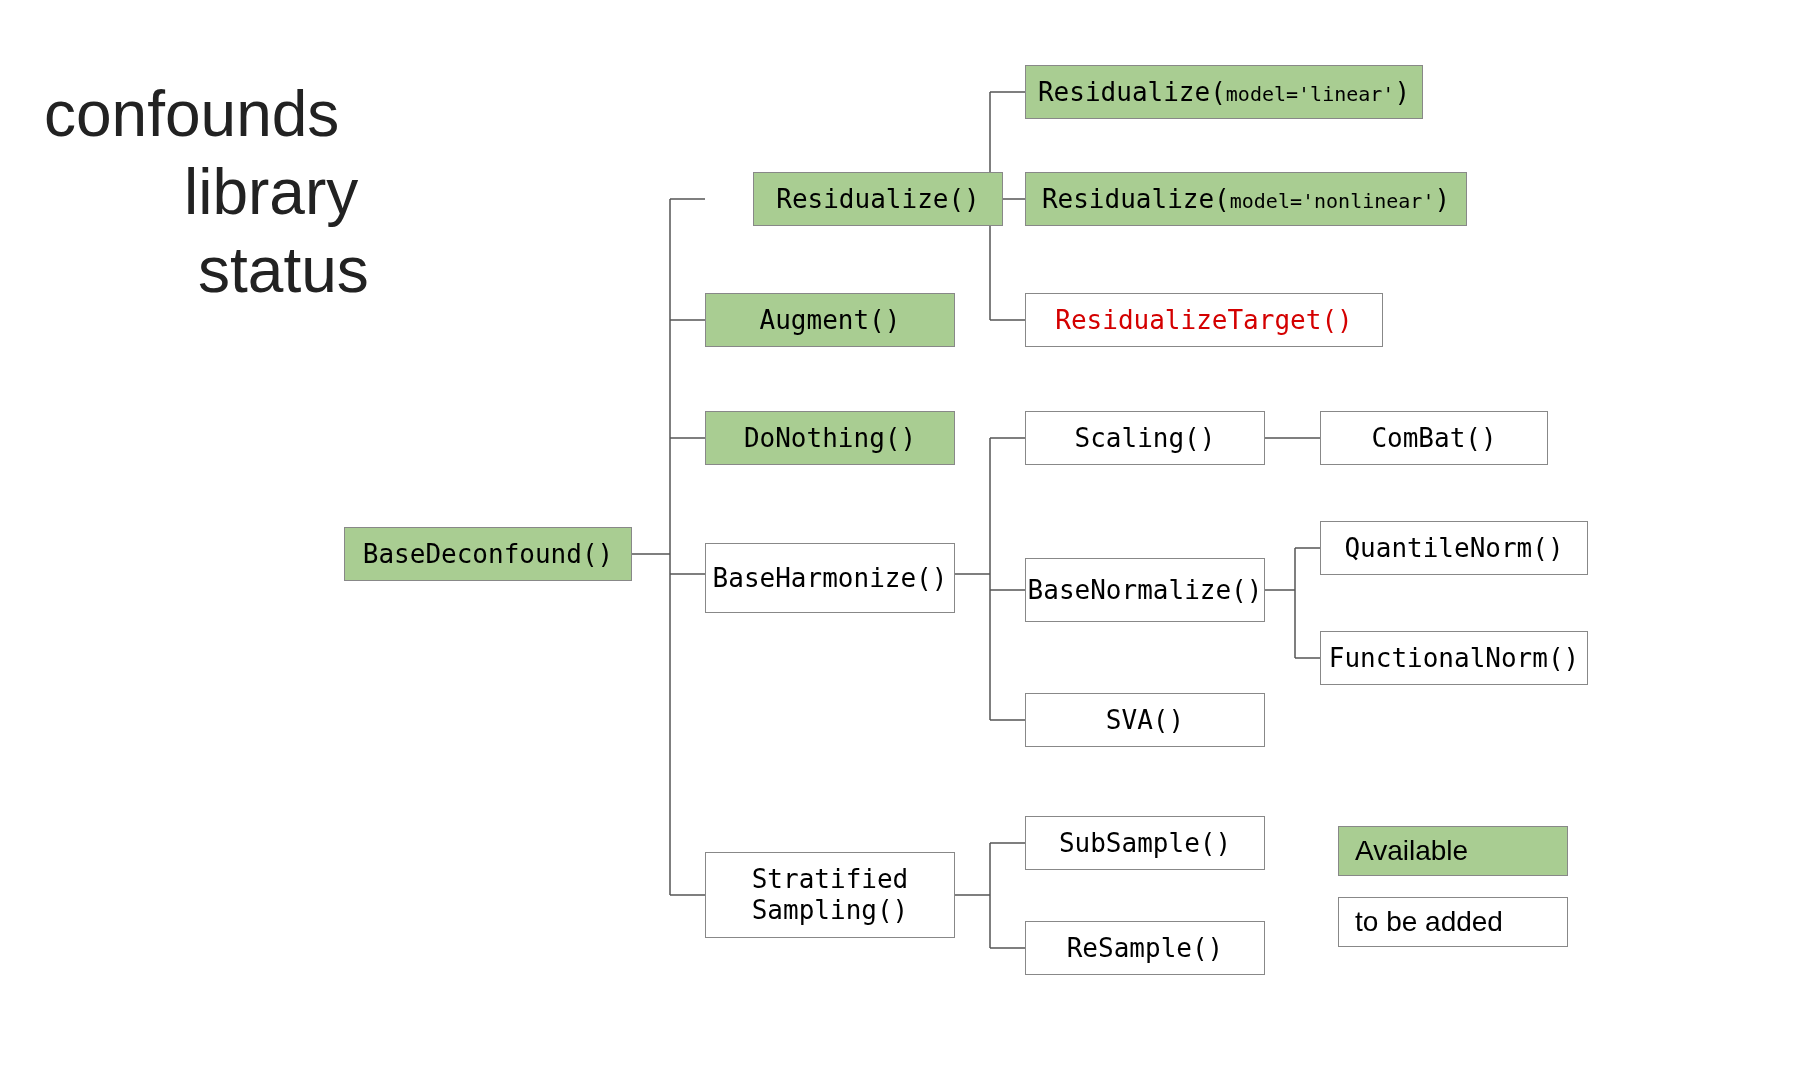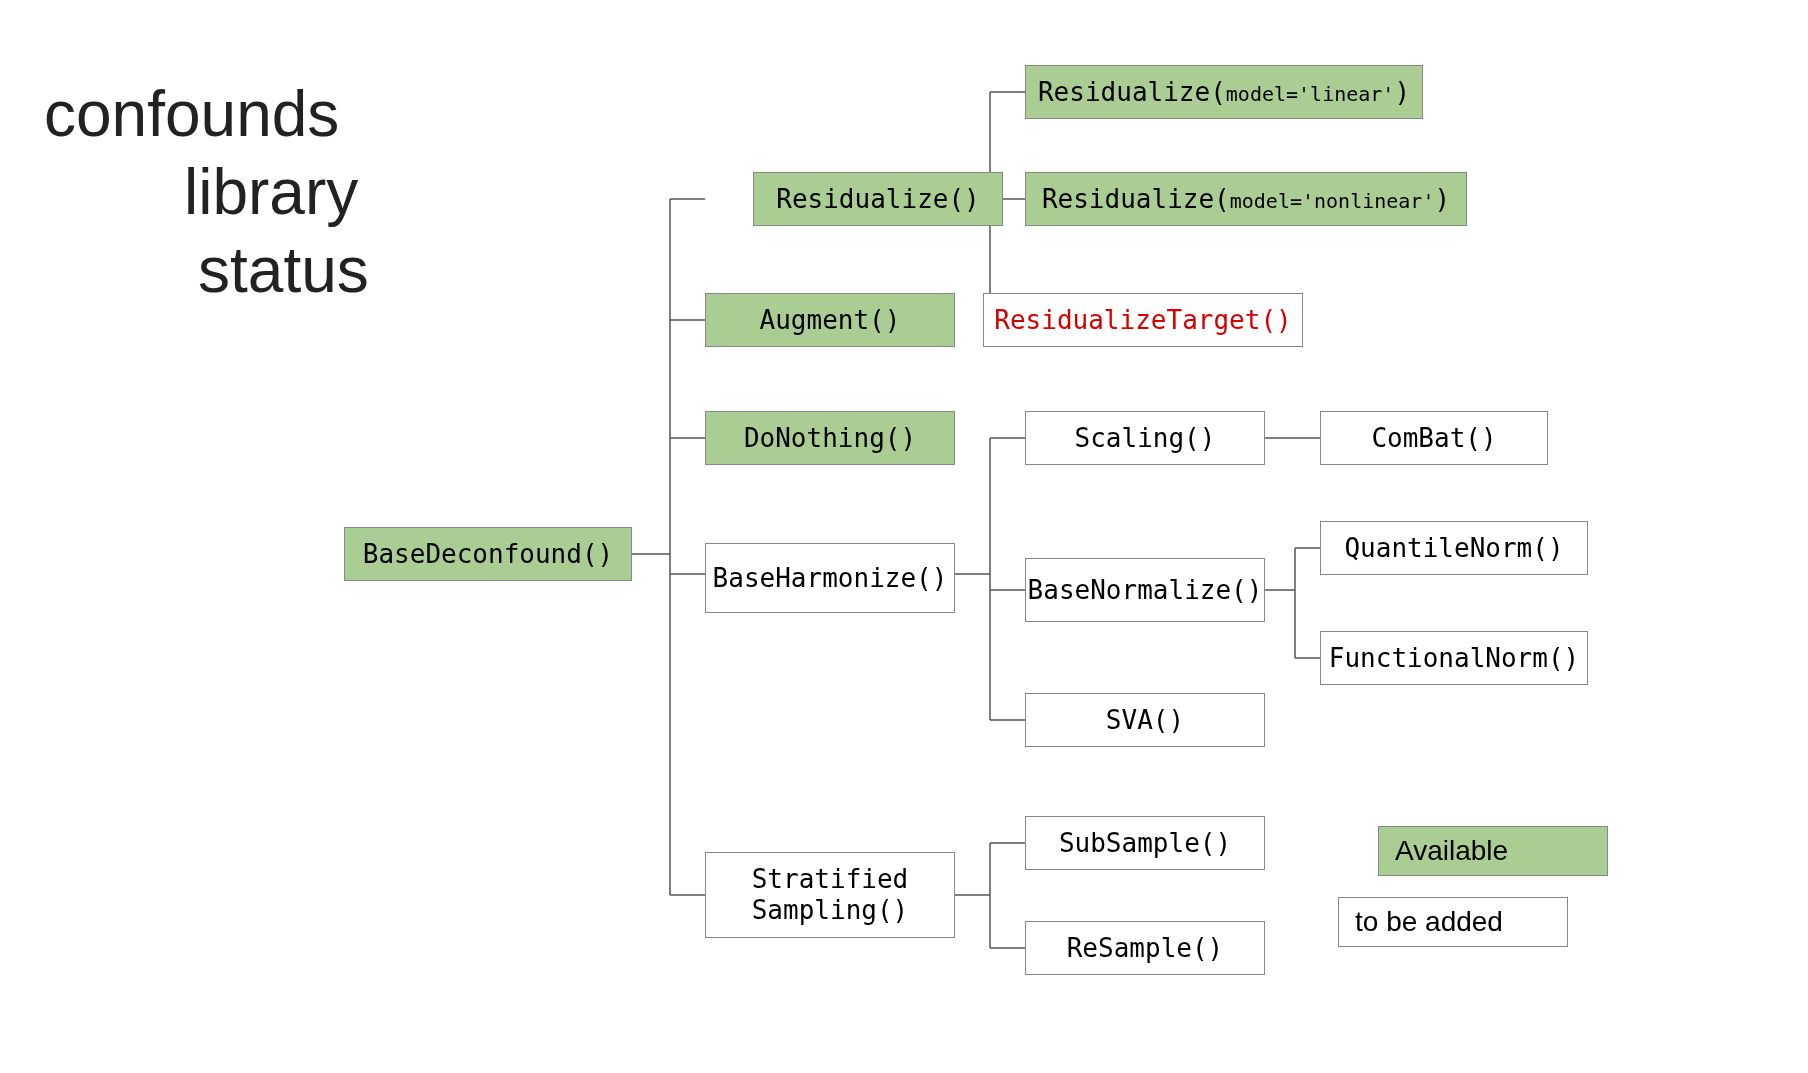--- a/index.html
+++ b/index.html
@@ -52,21 +52,21 @@
     position: absolute;
     height: 50px;
     display: flex;
     align-items: center;
     padding: 0 16px;
     border: 1.5px solid #888;
     font-family: -apple-system, 'Helvetica Neue', Arial, sans-serif;
     font-size: 28px;
     box-sizing: border-box;
   }
-  .legend-box.green { background: #a9cd92; margin-left: 40px; }
+  .legend-box.green { background: #a9cd92; }
   .legend-box.white { background: #ffffff; text-align: right; }
 </style>
 </head>
 <body>
 
 <div class="title" style="left:44px; top:77px;">confounds</div>
 <div class="title" style="left:184px; top:155px;">library</div>
 <div class="title" style="left:198px; top:233px;">status</div>
 
 <svg class="lines">
@@ -124,21 +124,21 @@
 <div class="box" style="left:705px; top:852px; width:250px; height:86px; white-space:normal; line-height:1.2;">
   <span><span>Stratified</span><br><span>Sampling()</span></span>
 </div>
 
 <div class="box green" style="left:1025px; top:65px; width:398px;">
   <span><span>Residualize(</span><span class="param">model='linear'</span><span>)</span></span>
 </div>
 <div class="box green" style="left:1025px; top:172px; width:442px;">
   <span><span>Residualize(</span><span class="param">model='nonlinear'</span><span>)</span></span>
 </div>
-<div class="box red-text" style="left:983px; top:293px; width:320px;">
+<div class="box red-text" style="left:1025px; top:293px; width:358px;">
   <span>ResidualizeTarget()</span>
 </div>
 <div class="box" style="left:1025px; top:411px; width:240px;">
   <span>Scaling()</span>
 </div>
 <div class="box" style="left:1025px; top:558px; width:240px; height:64px;align-items:center;">
   <span>BaseNormalize()</span>
 </div>
 <div class="box" style="left:1025px; top:693px; width:240px;">
   <span>SVA()</span>

